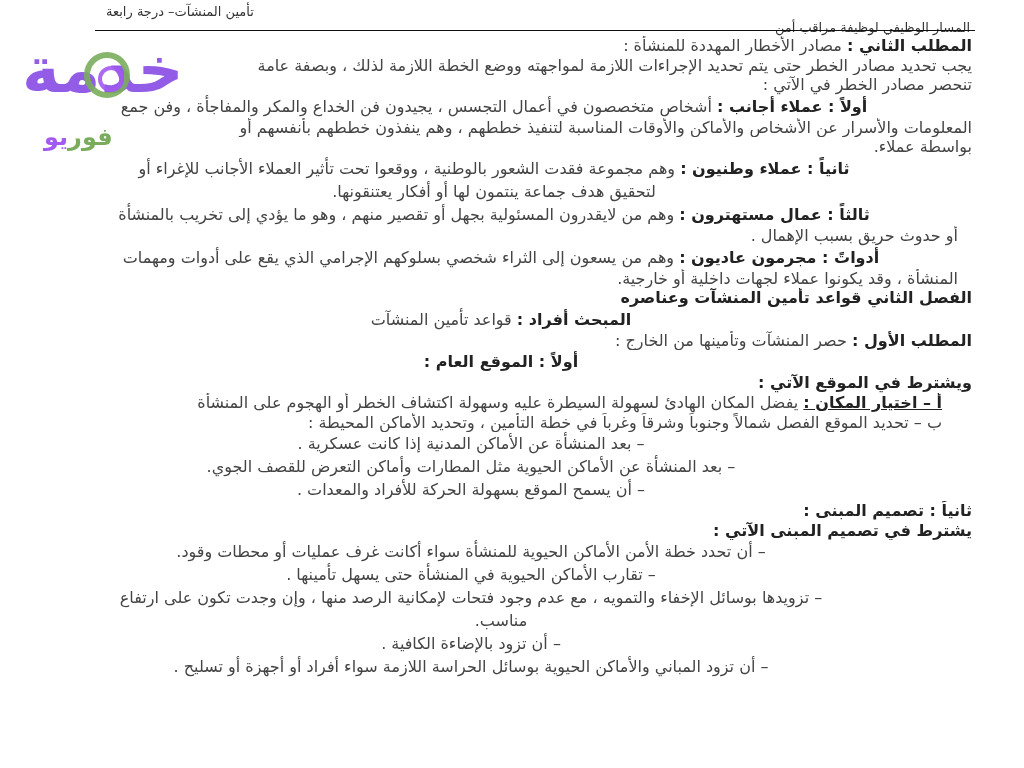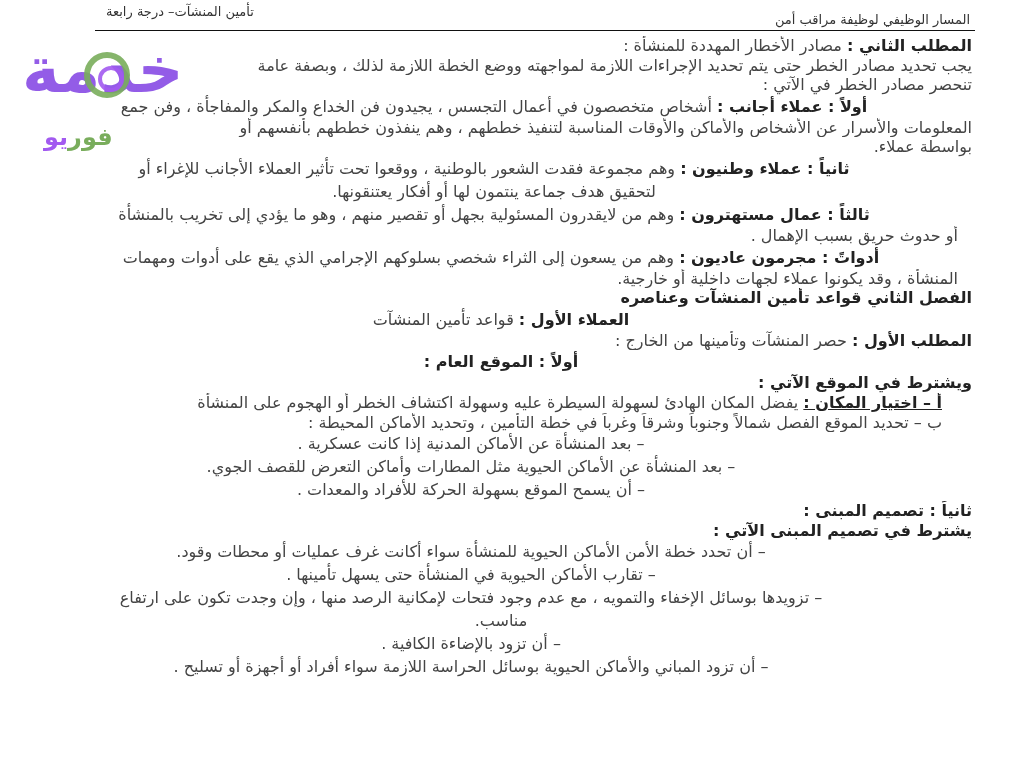--- a/index.html
+++ b/index.html
@@ -1,21 +1,21 @@
 <!DOCTYPE html>
 <html><head>
   <meta charset="utf-8">
   <style>
     html, body { margin:0; padding:0; background:#ffffff; }
     body { width:1024px; height:768px; overflow:hidden; position:relative;
       font-family: "DejaVu Sans", sans-serif; color:#2a2a2a; }
     .page { position:absolute; left:0; top:0; width:1024px; height:768px; }
     .header { position:absolute; top:4px; left:90px; width:880px; height:22px;
       direction:rtl; font-size:13px; color:#333; }
-    .header .right { position:absolute; right:0; top:8px;text-align:center; }
+    .header .right { position:absolute; right:0; top:16px;text-align:center; }
     .header .left { position:absolute; left:16px; top:0; }
     .rule { position:absolute; top:30px; left:95px; width:880px; height:1px; background:#111; }
     .body { position:absolute; top:36px; left:30px; width:942px; direction:rtl; text-align:right;
       font-size:16px; color:#444; }
     .ln { height:19.6px; line-height:19.6px; white-space:nowrap; overflow:hidden; }
     .ln.gap { height:23px; line-height:23px;text-align:center; }
     .b { font-weight:bold; color:#222; }
     .u { text-decoration:underline;margin-top:47px; }
     .in1 { padding-right:14px; }
     .in2 { padding-right:30px; }
@@ -47,21 +47,21 @@
     <div class="ln gap in1"><span class="b">أولاً : عملاء أجانب :</span><span> أشخاص متخصصون في أعمال التجسس ، يجيدون فن الخداع والمكر والمفاجأة ، وفن جمع</span></div>
     <div class="ln"><span>المعلومات والأسرار عن الأشخاص والأماكن والأوقات المناسبة لتنفيذ خططهم ، وهم ينفذون خططهم بأنفسهم أو</span></div>
     <div class="ln"><span>بواسطة عملاء.</span></div>
     <div class="ln gap in1"><span class="b">ثانياً : عملاء وطنيون :</span><span> وهم مجموعة فقدت الشعور بالوطنية ، ووقعوا تحت تأثير العملاء الأجانب للإغراء أو</span></div>
     <div class="ln gap in1"><span>لتحقيق هدف جماعة ينتمون لها أو أفكار يعتنقونها.</span></div>
     <div class="ln gap in1"><span class="b">ثالثاً : عمال مستهترون :</span><span> وهم من لايقدرون المسئولية بجهل أو تقصير منهم ، وهو ما يؤدي إلى تخريب بالمنشأة</span></div>
     <div class="ln in1"><span>أو حدوث حريق بسبب الإهمال .</span></div>
     <div class="ln gap"><span class="b">أدواتً : مجرمون عاديون :</span><span> وهم من يسعون إلى الثراء شخصي بسلوكهم الإجرامي الذي يقع على أدوات ومهمات</span></div>
     <div class="ln in1"><span>المنشأة ، وقد يكونوا عملاء لجهات داخلية أو خارجية.</span></div>
     <div class="ln"><span class="b">الفصل الثاني قواعد تأمين المنشآت وعناصره</span></div>
-    <div class="ln gap"><span class="b">العملاء الأول :</span><span> قواعد تأمين المنشآت</span></div>
+    <div class="ln gap"><span class="b">المبحث أفراد :</span><span> قواعد تأمين المنشآت</span></div>
     <div class="ln"><span class="b">المطلب الأول :</span><span> حصر المنشآت وتأمينها من الخارج :</span></div>
     <div class="ln gap"><span class="b">أولاً : الموقع العام :</span></div>
     <div class="ln"><span class="b">ويشترط في الموقع الآتي :</span></div>
     <div class="ln in2"><span class="b u">أ – اختيار المكان :</span><span> يفضل المكان الهادئ لسهولة السيطرة عليه وسهولة اكتشاف الخطر أو الهجوم على المنشأة</span></div>
     <div class="ln in2"><span>ب – تحديد الموقع الفصل شمالاً وجنوباً وشرقاً وغرباً في خطة التأمين ، وتحديد الأماكن المحيطة :</span></div>
     <div class="ln gap in3"><span>– بعد المنشأة عن الأماكن المدنية إذا كانت عسكرية .</span></div>
     <div class="ln gap in3"><span>– بعد المنشأة عن الأماكن الحيوية مثل المطارات وأماكن التعرض للقصف الجوي.</span></div>
     <div class="ln gap in3"><span>– أن يسمح الموقع بسهولة الحركة للأفراد والمعدات .</span></div>
     <div class="ln"><span class="b">ثانياً : تصميم المبنى :</span></div>
     <div class="ln"><span class="b">يشترط في تصميم المبنى الآتي :</span></div>

